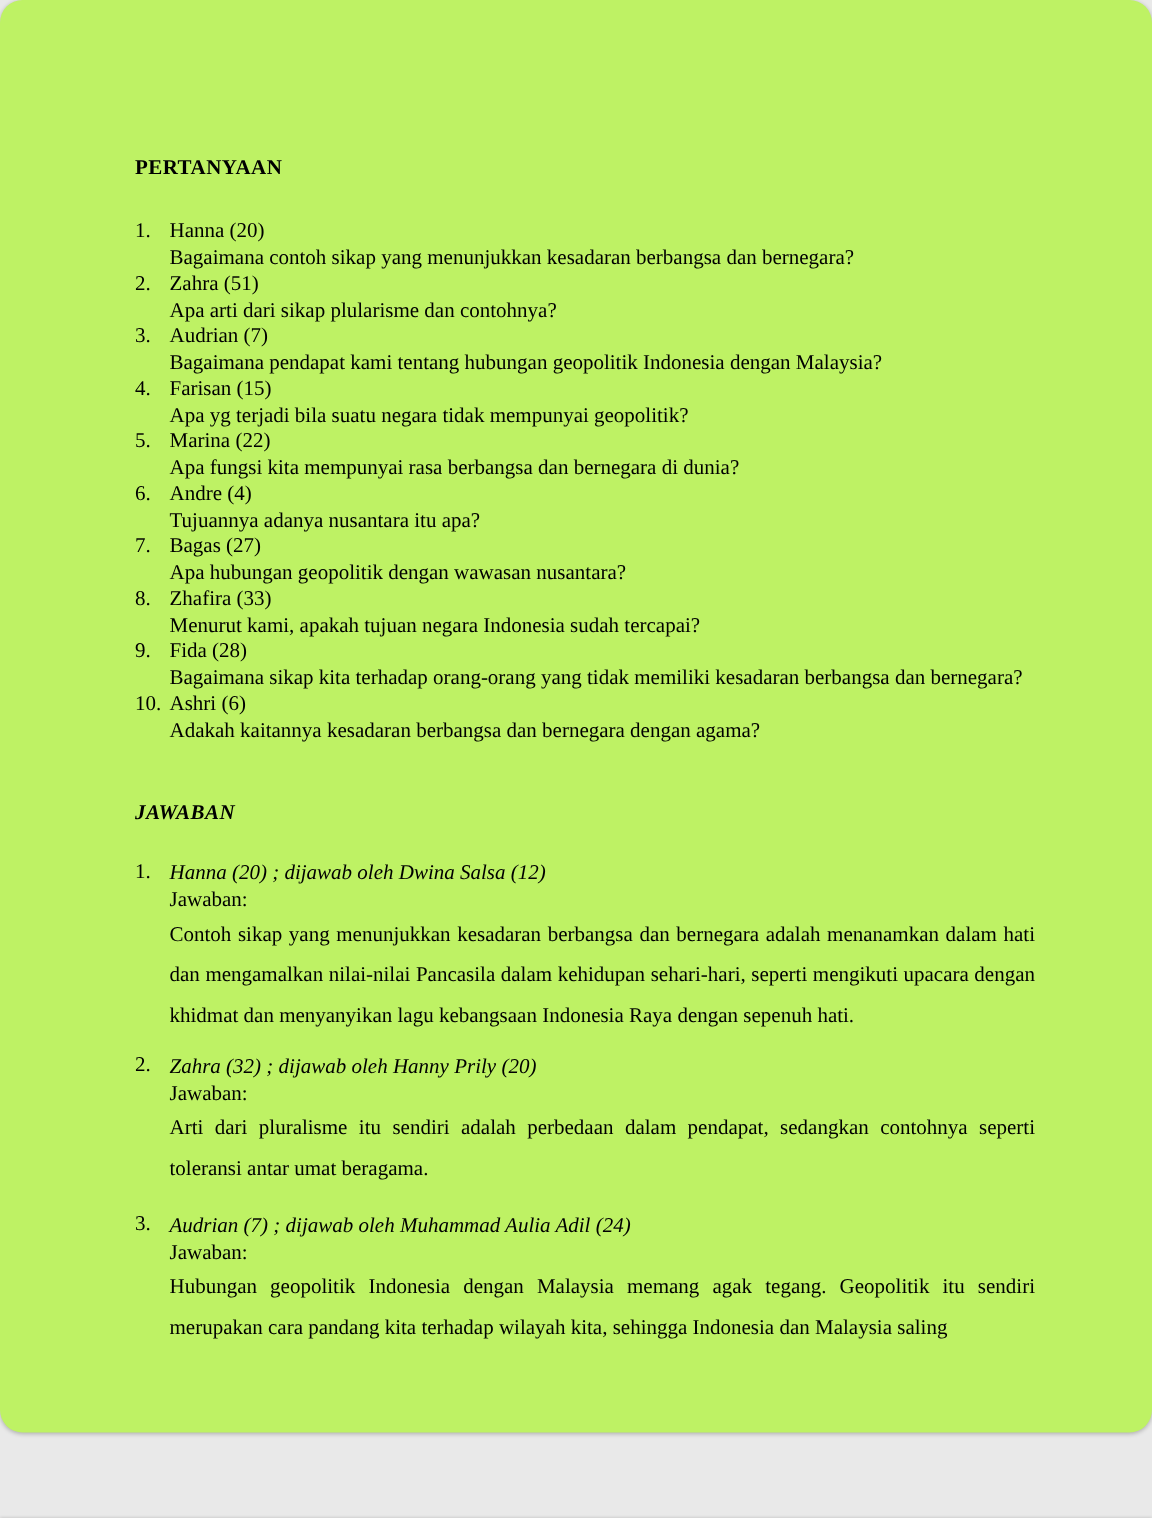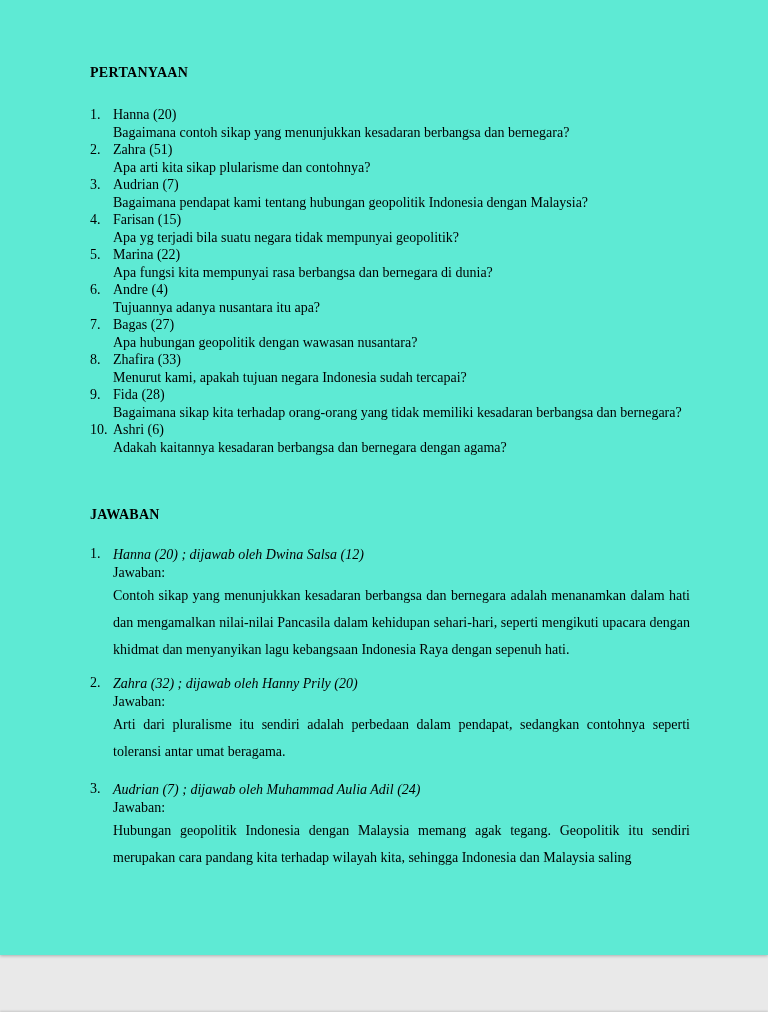--- a/index.html
+++ b/index.html
@@ -10,27 +10,28 @@
     color: #000;
   }
   .viewport {
     width: 768px;
     height: 1024px;
     overflow: hidden;
     background: #e9e9e9;
     position: relative;
   }
   .page {
-    background: #5eead4;
+    background: #bef264;
     width: 768px;
     height: 955px;
     box-sizing: border-box;
-    padding: 64px 78px 0 90px;
+    padding: 104px 78px 0 90px;
     box-shadow: 0 1px 3px rgba(0,0,0,0.25);
     overflow: hidden;
+    border-radius: 15px;
   }
   .page-gap {
     height: 57px;
   }
   .next-page {
     background: #ffffff;
     width: 768px;
     height: 12px;
     box-shadow: 0 -1px 2px rgba(0,0,0,0.15);
   }
@@ -54,21 +55,22 @@
     width: 23px;
   }
   .q-content {
     flex: 1 1 auto;
     font-family: Liberation Serif, serif;
   }
   .q-text {
     text-align: justify;
   }
   .section-answers {
-    margin-top: 50px;
+    margin-top: 38px;
+    font-style: italic;
   }
   .a-list {
     margin-top: 22px;
   }
   .a-item {
     display: flex;
     font-size: 14px;
     margin-bottom: 12px;
   }
   .a-item.spaced {
@@ -104,21 +106,21 @@
         <div class="q-content">
           <div class="q-name">Hanna (20)</div>
           <div class="q-text">Bagaimana contoh sikap yang menunjukkan kesadaran berbangsa dan bernegara?</div>
         </div>
       </div>
 
       <div class="q-item">
         <span class="num-col">2.</span>
         <div class="q-content">
           <div class="q-name">Zahra (51)</div>
-          <div class="q-text">Apa arti kita sikap plularisme dan contohnya?</div>
+          <div class="q-text">Apa arti dari sikap plularisme dan contohnya?</div>
         </div>
       </div>
 
       <div class="q-item">
         <span class="num-col">3.</span>
         <div class="q-content">
           <div class="q-name">Audrian (7)</div>
           <div class="q-text">Bagaimana pendapat kami tentang hubungan geopolitik Indonesia dengan Malaysia?</div>
         </div>
       </div>

